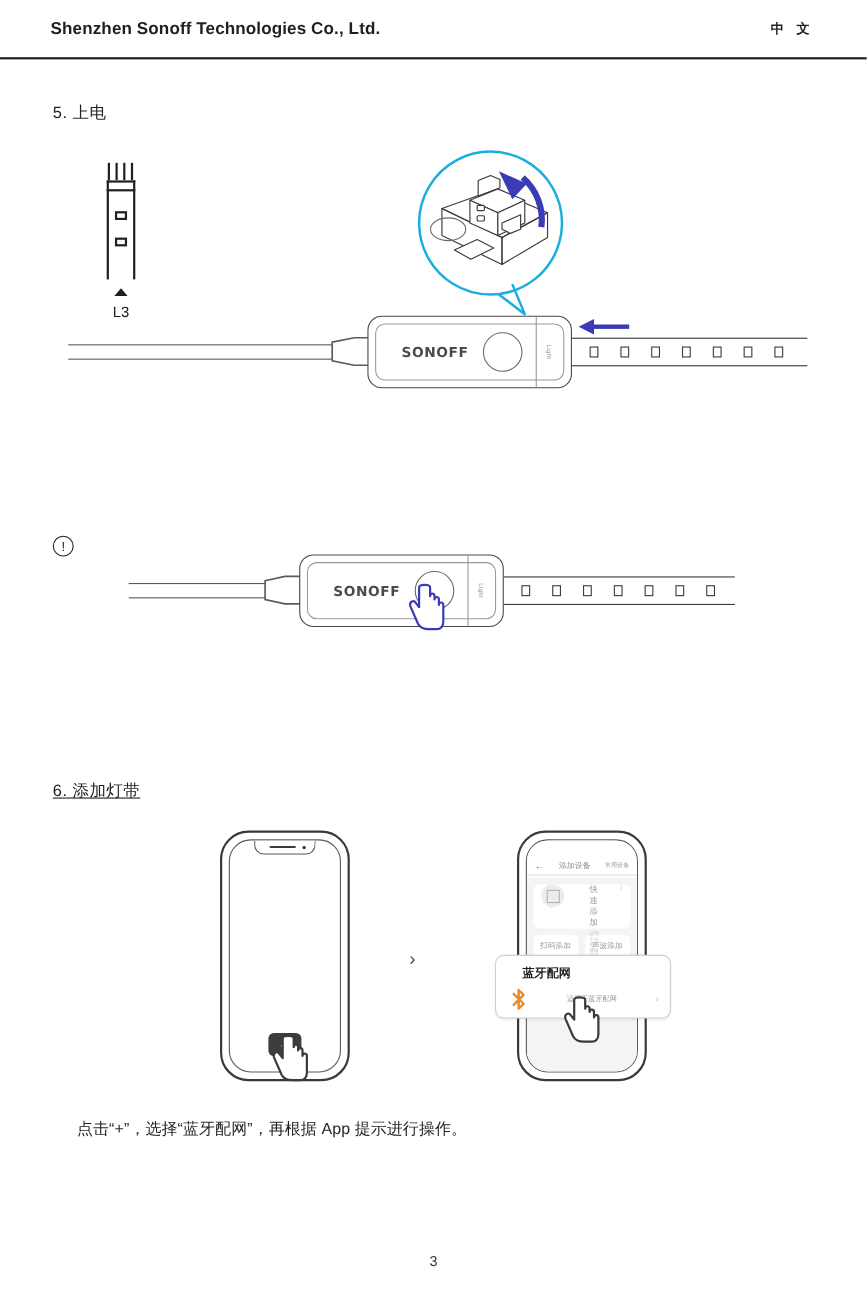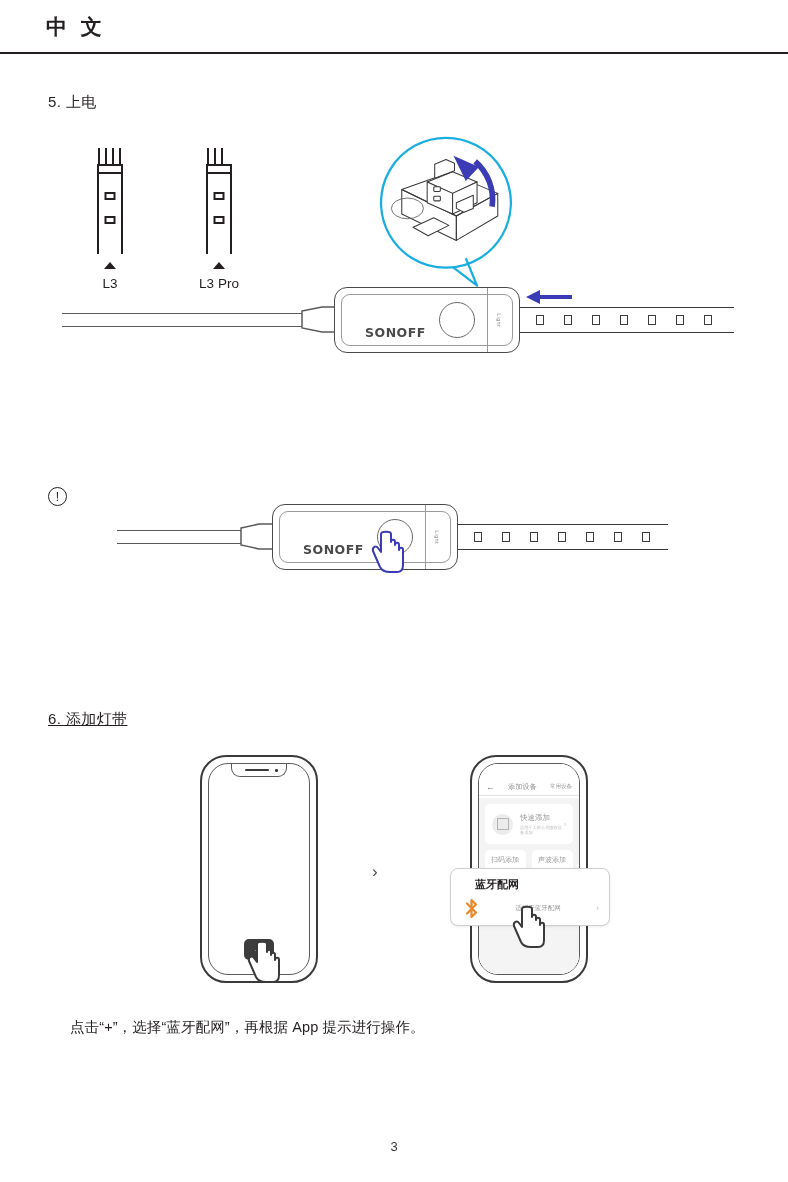--- a/index.html
+++ b/index.html
@@ -15,21 +15,21 @@
   
   .header {
     position: absolute; left: 0; top: 0; width: 788px; height: 53px;
     display: flex; align-items: center; justify-content: space-between;
     padding: 0 48px 0 46px;
   }
   .header-title {
     font-size: 15.5px; font-weight: bold; letter-spacing: .1px;
     color: #231f20;
   }
-  .header-lang { font-size: 21px; font-weight: bold; letter-spacing: 4px; color: #231f20; }
+  .header-lang { font-size: 12px; font-weight: bold; letter-spacing: 4px; color: #231f20; }
   .header-rule {
     position: absolute; left: 0; top: 52px; width: 788px; height: 2px;
     background: #231f20;
   }
 
   
   .sect-head {
     position: absolute; font-size: 15px; color: #231f20; letter-spacing: .4px;
   }
   #sect5 { left: 48px; top: 93px; }
@@ -102,21 +102,20 @@
     border: 1.6px solid #4a4a4a; border-radius: 13px; background: #fff;
   }
   .ctrl-inner {
     position: absolute; left: 6px; top: 6px; right: 6px; bottom: 6px;
     border: 1.2px solid #9a9a9a; border-radius: 9px;
   }
   .ctrl-logo {
     position: absolute; left: 30px; top: 50%; transform: translateY(-50%);
     font-size: 12.5px; font-weight: bold; letter-spacing: .5px; color: #4a4a4a;
     font-family: "DejaVu Sans", sans-serif;
-    margin-top: 12px;
   }
   .ctrl-btn {
     position: absolute; left: 104px; top: 50%; transform: translateY(-50%);
     width: 36px; height: 36px; border: 1.4px solid #6a6a6a; border-radius: 50%;
   }
   .ctrl-div {
     position: absolute; left: 152px; top: 0; bottom: 0; width: 1.2px; background: #9a9a9a;
   }
   .ctrl-vtext {
     position: absolute; left: 157px; top: 50%;
@@ -208,21 +207,21 @@
     position: absolute; left: 0; top: 14px; right: 0; height: 18px;
     display: flex; align-items: center; border-bottom: .8px solid #e2e2e2;
     padding: 0 7px;
   }
   .app-back { font-size: 9px; color: #777; }
   .app-title { flex: 1; text-align: center; font-size: 7px; color: #8c8c8c; letter-spacing: .2px; }
   .app-action { font-size: 5.5px; color: #a0a0a0; }
   .app-body { position: absolute; left: 0; top: 34px; right: 0; bottom: 0; background: #f4f4f4; padding: 6px 6px 0; }
   .card-lg {
     position: relative; background: #fff; border-radius: 5px; height: 40px;
-    display: flex; align-items: center; padding: 0 7px; margin-bottom: 6px;
+    display: flex; padding: 0 7px; margin-bottom: 6px; gap: 16px;
   }
   .card-lg .circ {
     width: 21px; height: 21px; border-radius: 50%; background: #ececec;
     flex: none; margin-right: 7px; position: relative;
   }
   .card-lg .circ::after {
     content: ""; position: absolute; left: 50%; top: 50%; transform: translate(-50%,-50%);
     width: 10px; height: 10px; border: 1.4px solid #b4b4b4;
   }
   .card-lg .txt { flex: 1; }
@@ -259,20 +258,21 @@
   .bt-chev { font-size: 9px; color: #b8b8b8; }
 
   svg { display: block; overflow: visible; }
 </style>
 </head>
 <body>
 
 <div class="page">
 
   <div class="header">
+    <div class="header-title">Shenzhen Sonoff Technologies Co., Ltd.</div>
     <div class="header-lang">中 文</div>
   </div>
   <div class="header-rule"></div>
 
   <div class="sect-head" id="sect5">5. 上电</div>
 
   <div id="fig1">
 
     <div class="conn" id="connL3">
       <div class="pins">
@@ -282,33 +282,20 @@
           <i></i>
         </div>
       <div class="body">
         <div class="led a"></div>
         <div class="led b"></div>
       </div>
       <div class="tri"></div>
       <div class="lbl">L3</div>
     </div>
 
-    <div class="conn" id="connL3P">
-      <div class="pins pinsPro">
-          <i></i>
-          <i></i>
-          <i></i>
-        </div>
-      <div class="body">
-        <div class="led a"></div>
-        <div class="led b"></div>
-      </div>
-      <div class="tri"></div>
-      <div class="lbl">L3 Pro</div>
-    </div>
 
     <div class="wire" id="wireL"></div>
     <svg style="position:absolute;left:286px;top:176px;" width="36" height="28">
       <path d="M0 5 L20 1 L34 1 L34 26 L20 26 L0 22 Z" fill="#fff" stroke="#5a5a5a" stroke-width="1.5"></path>
     </svg>
 
     <div class="ctrl">
       <div class="ctrl-inner"></div>
       <div class="ctrl-logo"><span>SONOFF</span></div>
       <div class="ctrl-btn"></div>

